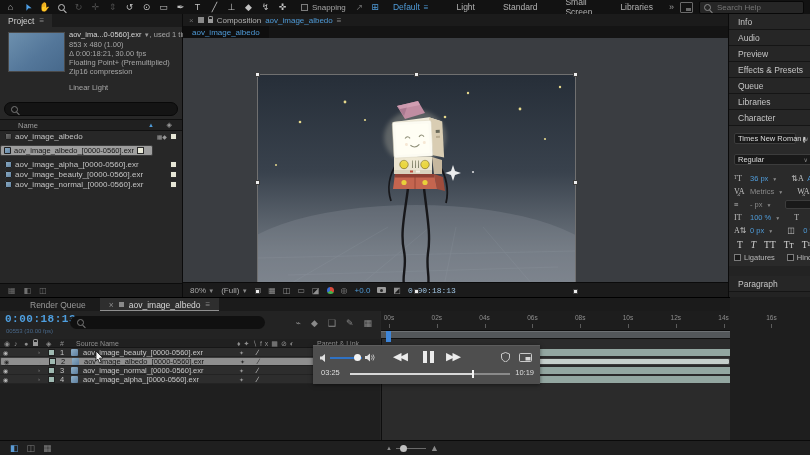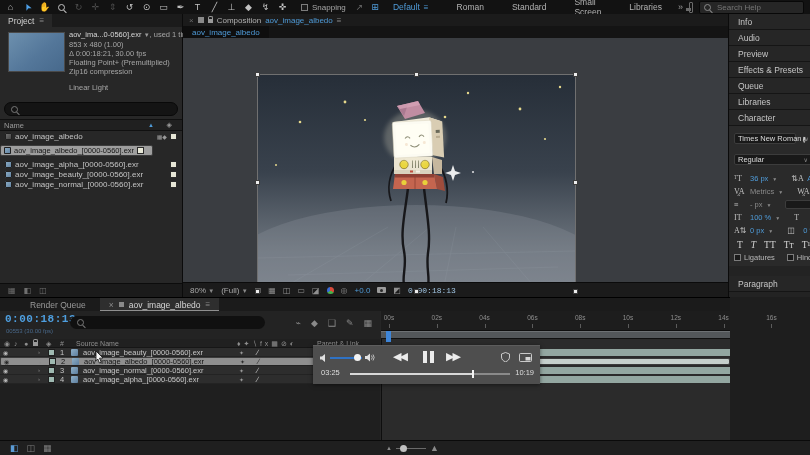--- a/index.html
+++ b/index.html
@@ -40,21 +40,21 @@
   .p-info{position:relative;height:73px;}
   .p-thumb{position:absolute;left:8px;top:5px;width:55px;height:38px;border:1px solid #4a4a4a;
            background:linear-gradient(140deg,#6d90ae 0%,#54779a 55%,#47698c 100%);}
   .p-meta{position:absolute;left:69px;top:3px;font-size:7.5px;line-height:9px;color:#a6a6a6;white-space:nowrap;}
   .p-meta .t{color:#d8d8d8;}
   .p-meta .dd{font-size:6px;color:#9a9a9a;}
   .p-cs{position:absolute;left:69px;top:56px;font-size:7.5px;color:#a6a6a6;}
   .p-search{margin:2px 4px 3px 4px;height:12px;background:#141414;border:1px solid #090909;border-radius:7px;
             display:flex;align-items:center;gap:4px;padding:0 6px;color:#777;}
   .p-lh{height:10px;background:#202020;border-top:1px solid #101010;border-bottom:1px solid #101010;
-        display:flex;align-items:center;font-size:7.5px;color:#9a9a9a;position:relative;padding-left:4px;}
+        display:flex;align-items:center;font-size:7.5px;color:#9a9a9a;position:relative;padding-left:18px;}
   .p-lh .sort{position:absolute;right:28px;color:#4f9bd8;font-size:6px;}
   .p-lh .tag{position:absolute;right:10px;color:#9a9a9a;font-size:7px;}
   .p-row{height:10px;display:flex;align-items:center;gap:3px;padding-left:5px;font-size:8px;color:#c4c4c4;white-space:nowrap;}
   .p-row.sel{background:#9e9e9e;color:#141414;}
   .p-ic{width:7px;height:7px;border-radius:1px;background:linear-gradient(135deg,#8fb0c8,#5d7e9e);box-shadow:0 0 0 1px #202020 inset;flex:0 0 auto;}
   .p-ic.composition{background:linear-gradient(135deg,#777,#3d3d3d);}
   .p-extra{margin-left:auto;font-size:6px;color:#9a9a9a;}
   .p-chip{width:7px;height:7px;background:#e6e6d6;border:1px solid #2a2a2a;margin-right:5px;flex:0 0 auto;box-sizing:border-box;}
   .p-row:not(.hasextra) .p-chip{margin-left:auto;}
   .p-foot{position:absolute;left:0;right:0;bottom:0;height:13px;background:#1b1b1b;border-top:1px solid #0c0c0c;
@@ -202,21 +202,21 @@
     <div class="postsnap">
       <span style="color:#6a6a6a">↗</span>
       <span style="color:#4f9bd8">⊞</span>
     </div>
     <div class="workspaces" id="workspaces">
         <span class="ws active">
           <span>Default</span>
           <span class="ws-menu">≡</span>
         </span>
         <span class="ws ">
-          <span>Roman</span>
+          <span>Light</span>
         </span>
         <span class="ws ">
           <span>Standard</span>
         </span>
         <span class="ws ">
           <span>Small Screen</span>
         </span>
         <span class="ws ">
           <span>Libraries</span>
         </span>

